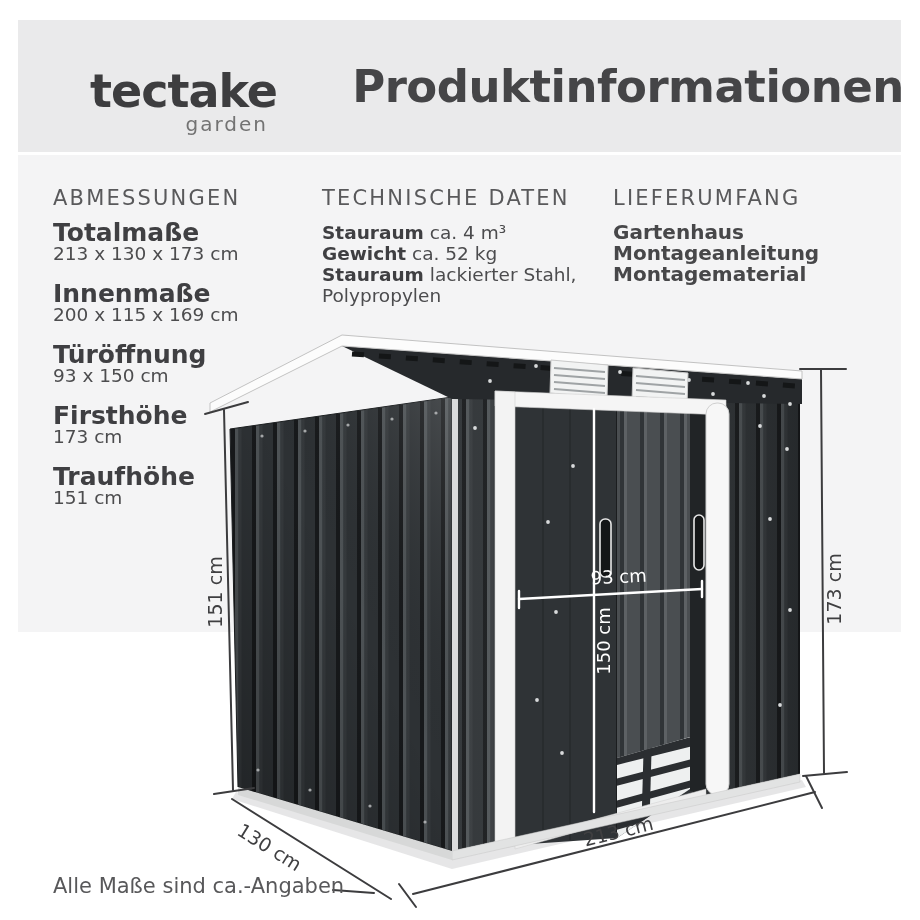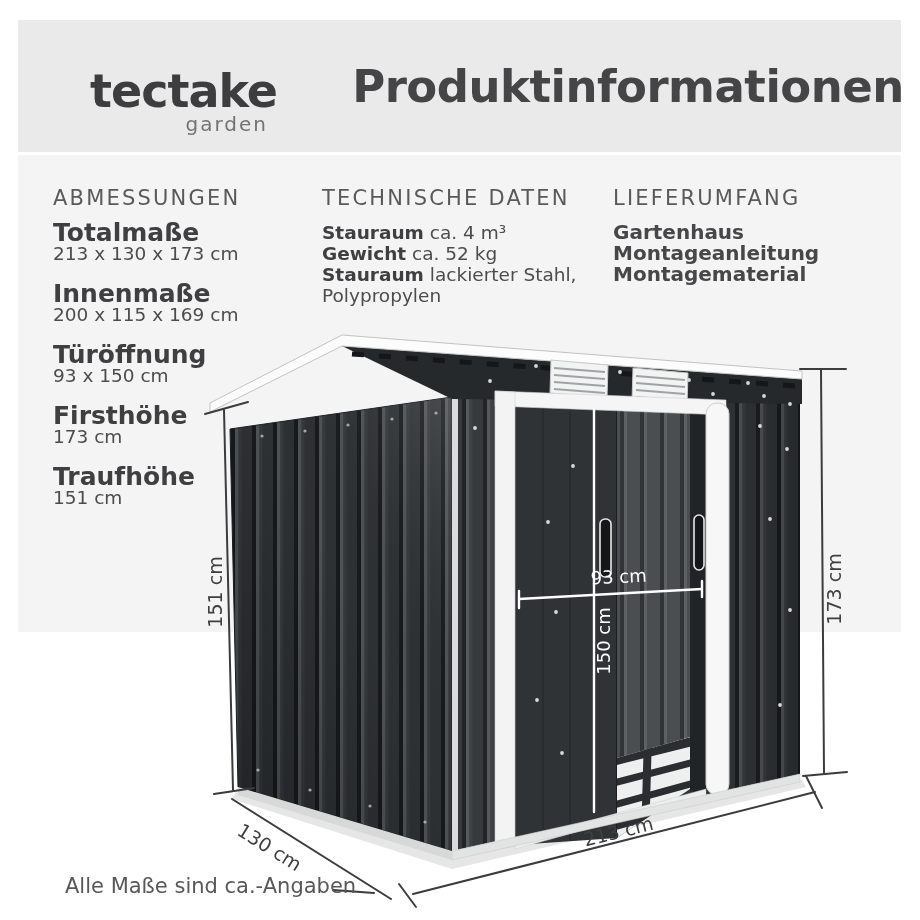--- a/index.html
+++ b/index.html
@@ -23,21 +23,21 @@
   .col3 { left:613px; width:260px; }
   .col h2 { font-size:21px; font-weight:normal; letter-spacing:2.2px;
     color:#59595b; margin-bottom:12px; white-space:nowrap; }
   .spec-group { margin-bottom:19px; }
   .spec-label { font-weight:bold; font-size:25px; line-height:21px; color:#3f3f42; }
   .spec-value { font-size:18.5px; line-height:21px; color:#4c4c4e; }
   .line  { font-size:18.5px; line-height:21px; color:#4c4c4e; }
   .b     { font-weight:bold; color:#3f3f42; }
   .item  { font-size:20px; line-height:21px; font-weight:bold; color:#474749; }
 
-  .footer-note { position:absolute; left:53px; top:874px; font-size:21px; color:#58585a;margin-left:12px; }
+  .footer-note { position:absolute; left:53px; top:874px; font-size:21px; color:#58585a; }
 
   svg#diagram { position:absolute; left:0; top:0; }
   svg text { font-family:"DejaVu Sans", sans-serif; }
   .dimtxt  { font-size:19px; fill:#3f3f41; }
   .dimtxtw { font-size:18px; fill:#ffffff; }
 </style>
 </head>
 <body>
 
 <div id="stage">

